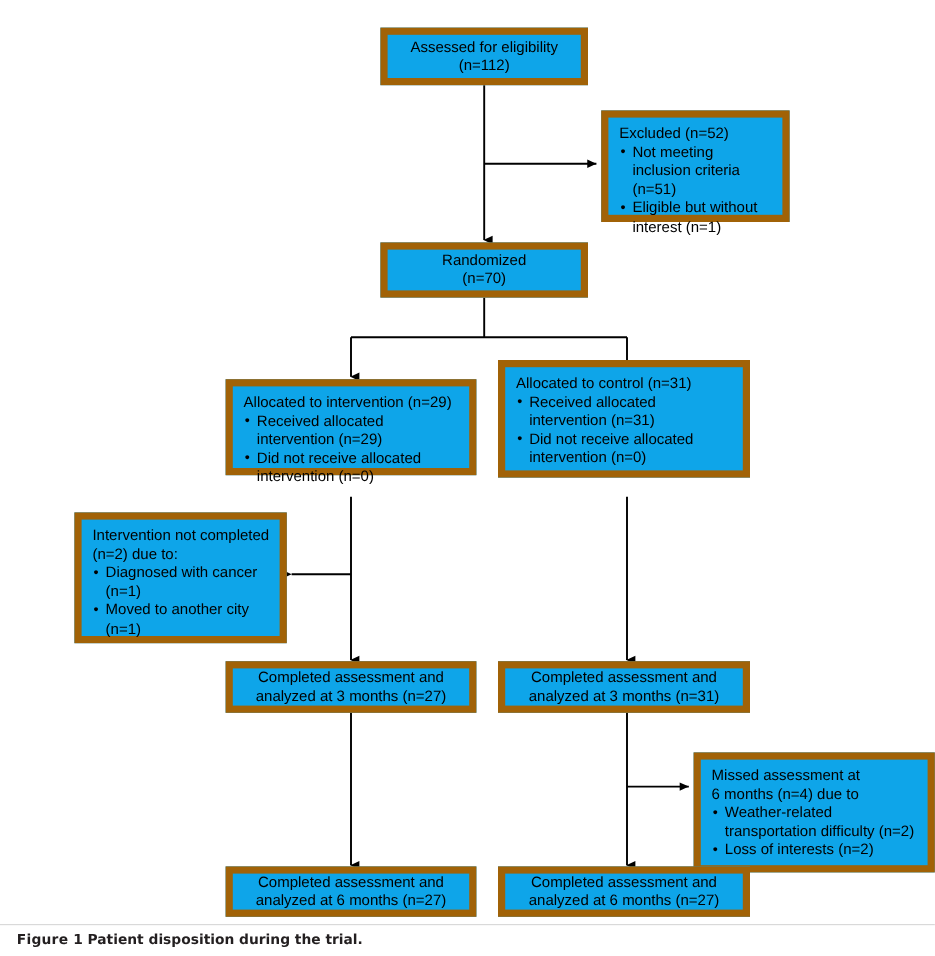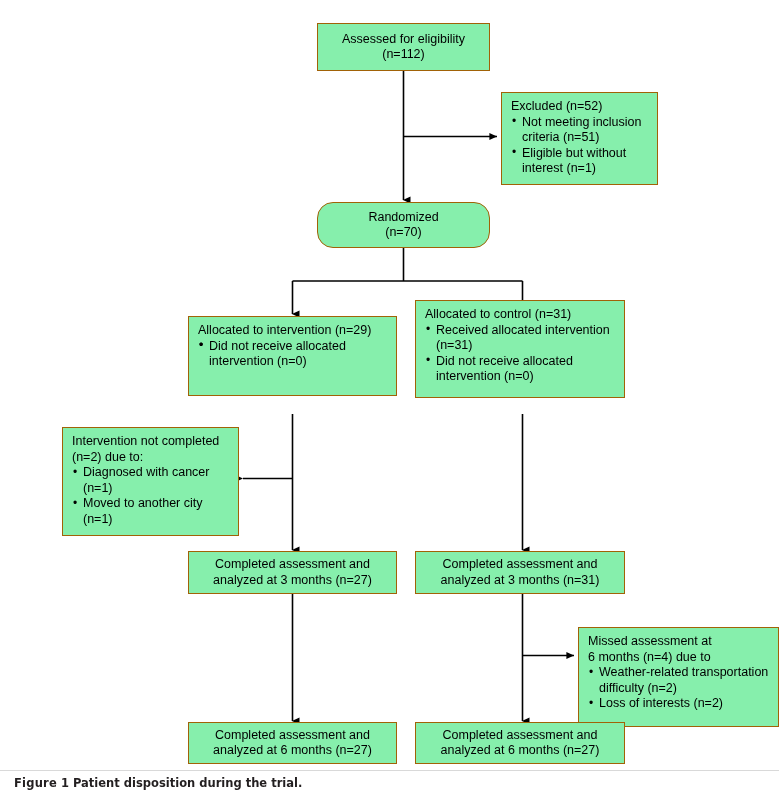--- a/index.html
+++ b/index.html
@@ -24,22 +24,22 @@
   svg.lines {
     position: absolute;
     left: 0; top: 0;
     width: 779px;
     height: 797px;
     pointer-events: none;
   }
   .box {
     position: absolute;
     box-sizing: border-box;
-    border: 1px solid #a16207;
-    background: #86efac;
+    border: 6px solid #a16207;
+    background: #0ea5e9;
     font-size: 12.5px;
     line-height: 15.5px;
     color: #000000;
     padding: 6px 8px 6px 9px;
   }
   .box.center {
     text-align: center;
     display: flex;
     flex-direction: column;
     justify-content: center;
@@ -138,29 +138,29 @@
   </div>
 
   <div class="box" style="left:501px; top:92px; width:157px; height:93px;">
     <span class="hdr">Excluded (n=52)</span>
     <ul class="bl">
       <li><span class="bul">•</span><span>Not meeting inclusion criteria (n=51)</span></li>
       <li><span class="bul">•</span><span>Eligible but without interest (n=1)</span></li>
     </ul>
   </div>
 
-  <div class="box center" style="left:317px; top:202px; width:173px; height:46px;border-radius:16px;">
+  <div class="box center" style="left:317px; top:202px; width:173px; height:46px;">
     <span class="ln">Randomized</span>
     <span class="ln">(n=70)</span>
   </div>
 
   <div class="box" style="left:188px; top:316px; width:209px; height:80px;">
     <span class="hdr">Allocated to intervention (n=29)</span>
     <ul class="bl">
-      <li><span class="bul">•</span></li>
+      <li><span class="bul">•</span><span>Received allocated intervention (n=29)</span></li>
       <li><span class="bul">•</span><span>Did not receive allocated intervention (n=0)</span></li>
     </ul>
   </div>
 
   <div class="box" style="left:415px; top:300px; width:210px; height:98px;">
     <span class="hdr">Allocated to control (n=31)</span>
     <ul class="bl">
       <li><span class="bul">•</span><span>Received allocated intervention (n=31)</span></li>
       <li><span class="bul">•</span><span>Did not receive allocated intervention (n=0)</span></li>
     </ul>

